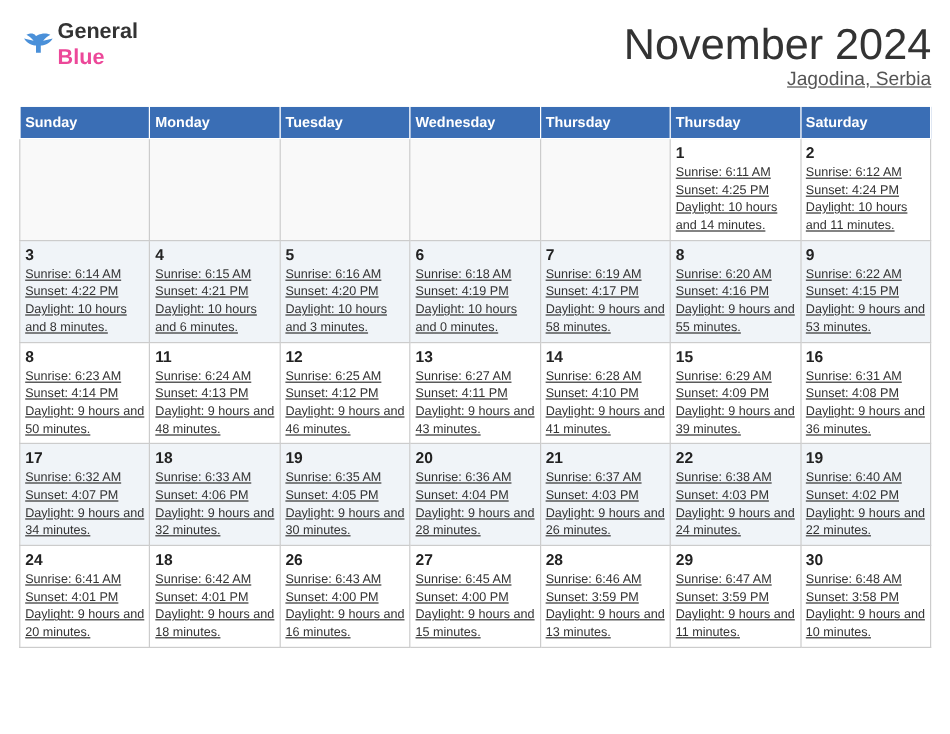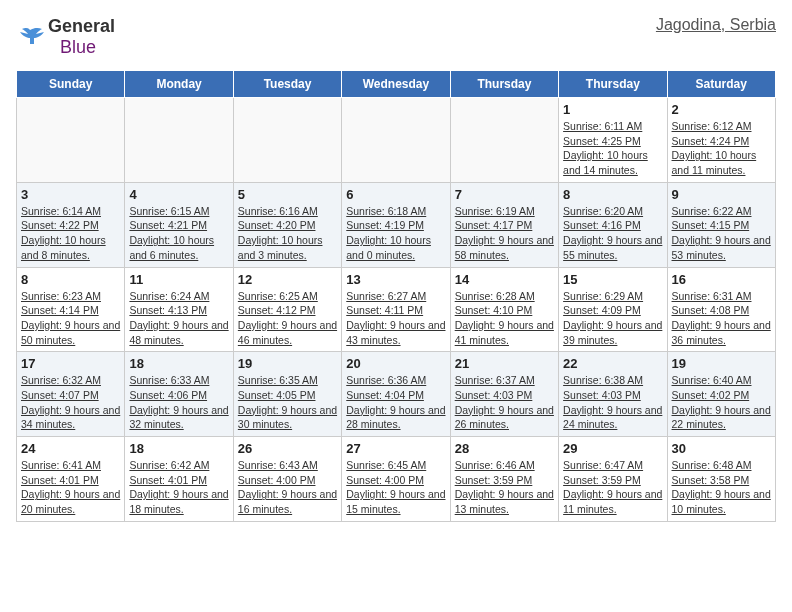--- a/index.html
+++ b/index.html
@@ -16,39 +16,39 @@
       align-items: flex-start;
       margin-bottom: 12px;
       gap: 25px;
     }
     .logo {
       display: flex;
       align-items: center;
       gap: 4px;
     }
     .logo-text-general { font-size: 18px; font-weight: bold; color: #333; }
-    .logo-text-blue { font-size: 18px; font-weight: normal; color: #701a75; margin-left: 12px; }
+    .logo-text-blue { font-size: 18px; font-weight: bold; color: #ec4899; }
     .logo-bird {
       width: 28px;
       height: 22px;
     }
     .title-area { text-align: right; }
     .month-title { font-size: 36px; font-weight: normal; color: #333; }
     .location { font-size: 16px; color: #555; text-decoration: underline; }
 
     .calendar {
       width: 100%;
       border-collapse: collapse;
       font-size: 11px;
     }
     .calendar th {
       background: #3a6eb5;
       color: #fff;
       padding: 6px 4px;
-      text-align: center;
+      text-align: left;
       font-size: 12px;
       font-weight: bold;
       border: 1px solid #fff;
     }
     .calendar td {
       vertical-align: top;
       padding: 4px;
       border: 1px solid #ccc;
       width: calc(100% / 7);
       min-height: 80px;
@@ -78,20 +78,21 @@
   <div class="logo">
     <svg class="logo-bird" viewBox="0 0 28 22" fill="none" xmlns="http://www.w3.org/2000/svg">
       <path d="M14 4 C14 4 20 0 26 3 C22 5 20 8 20 8 L28 6 C24 12 18 12 18 12 L18 18 L14 18 L14 12 C14 12 8 12 4 6 L12 8 C12 8 10 5 6 3 C12 0 14 4 14 4Z" fill="#4a90d9"></path>
     </svg>
     <div>
       <span class="logo-text-general">General</span><br>
       <span class="logo-text-blue">Blue</span>
     </div>
   </div>
   <div class="title-area">
+    <div class="month-title">November 2024</div>
     <div class="location">Jagodina, Serbia</div>
   </div>
 </div>
 
 <table class="calendar">
   <thead>
     <tr>
     <th>Sunday</th>
         <th>Monday</th>
         <th>Tuesday</th>

